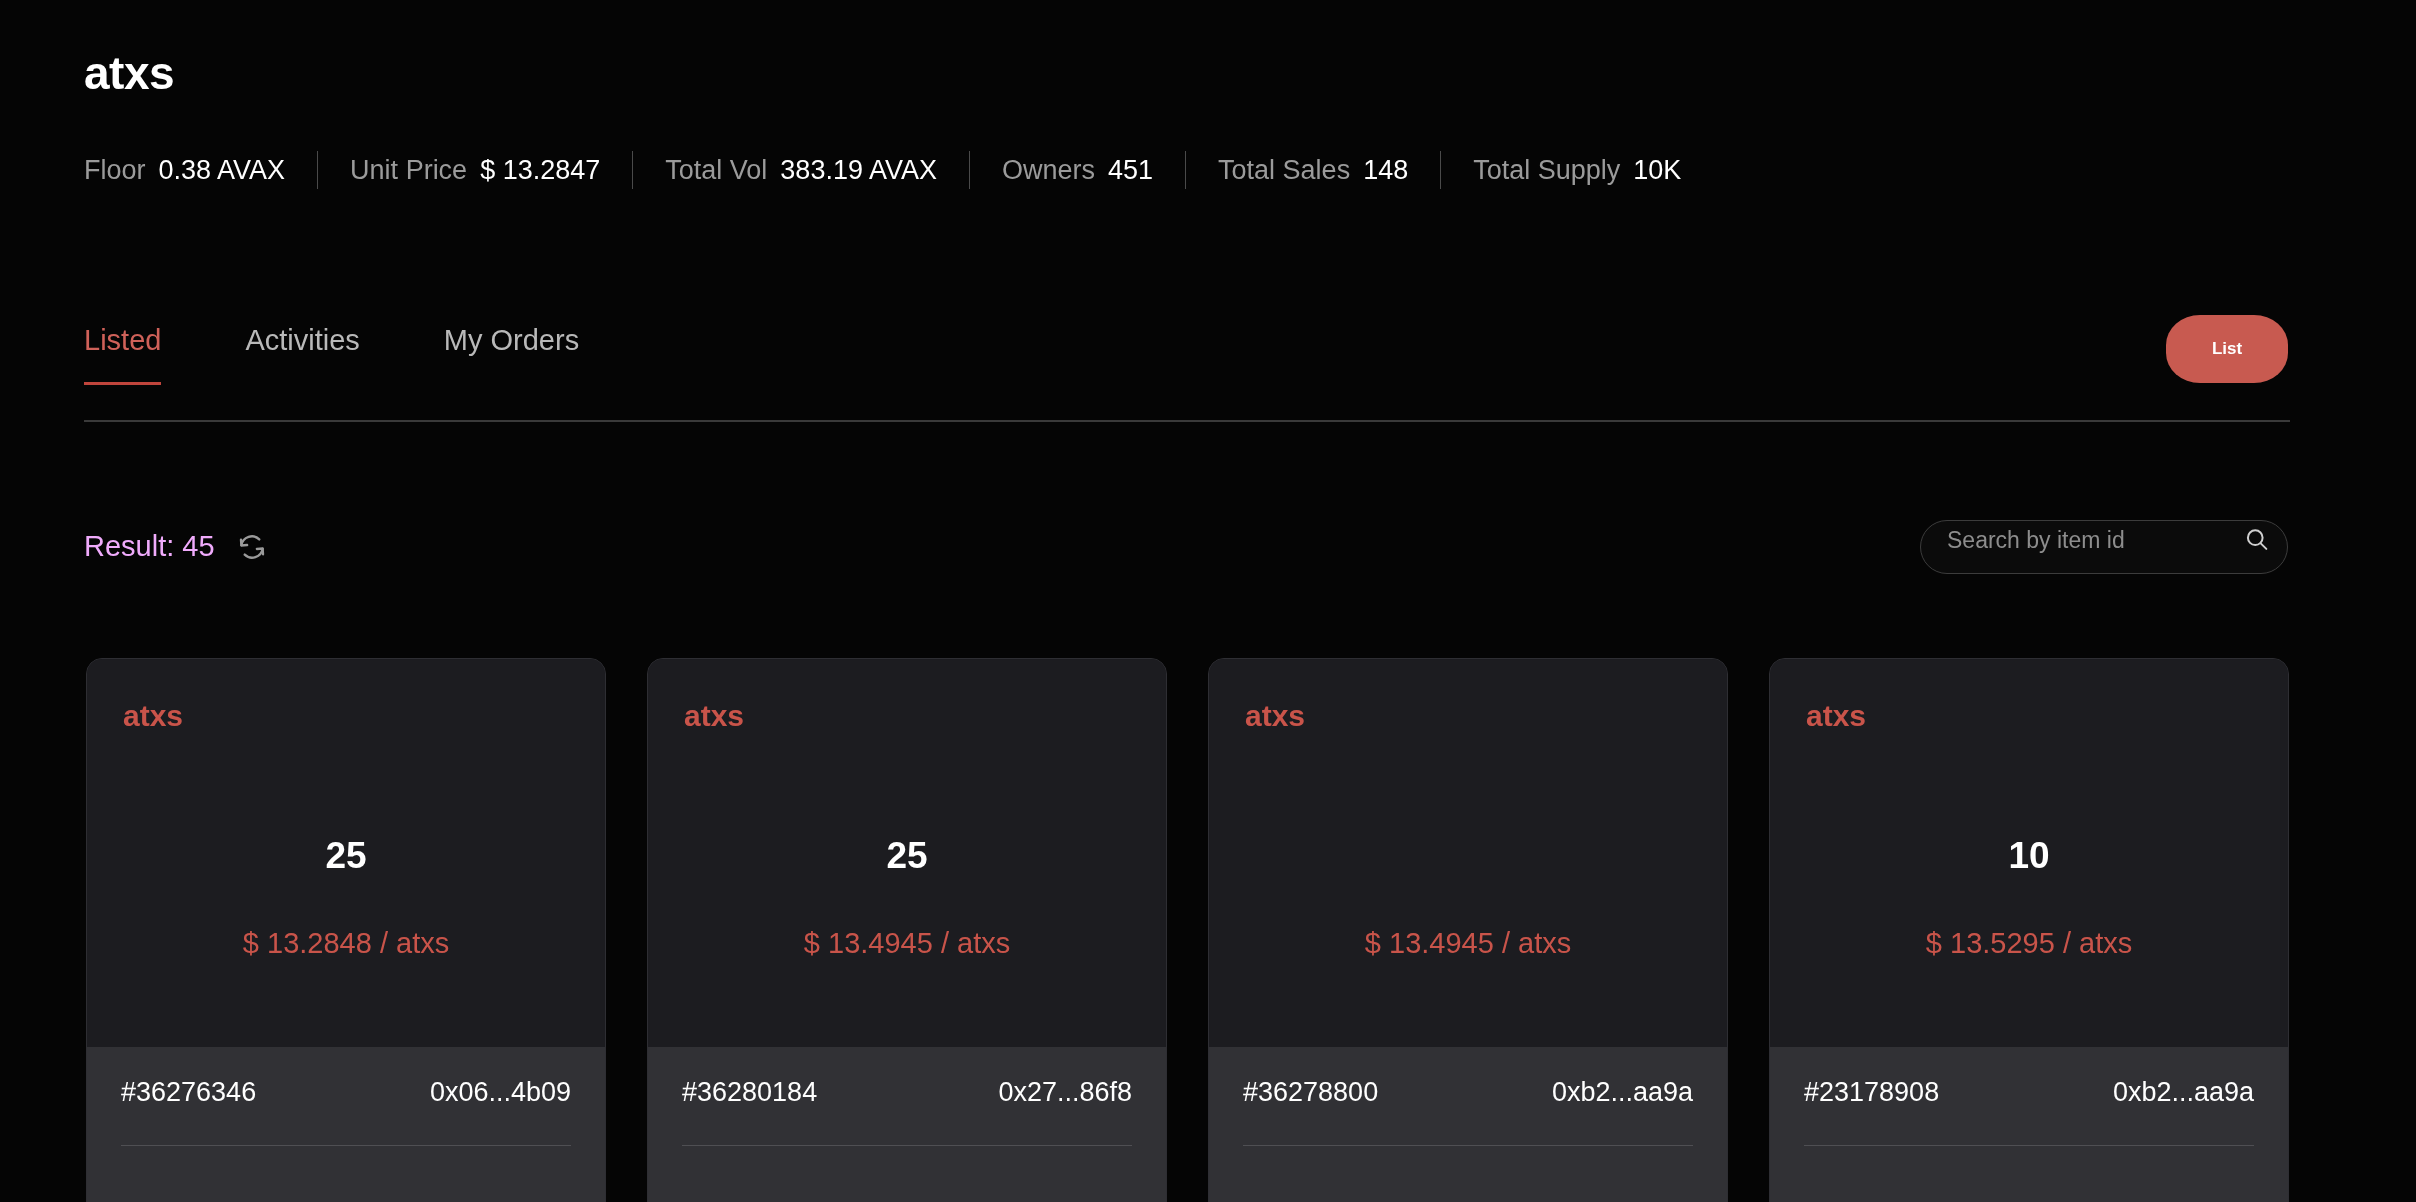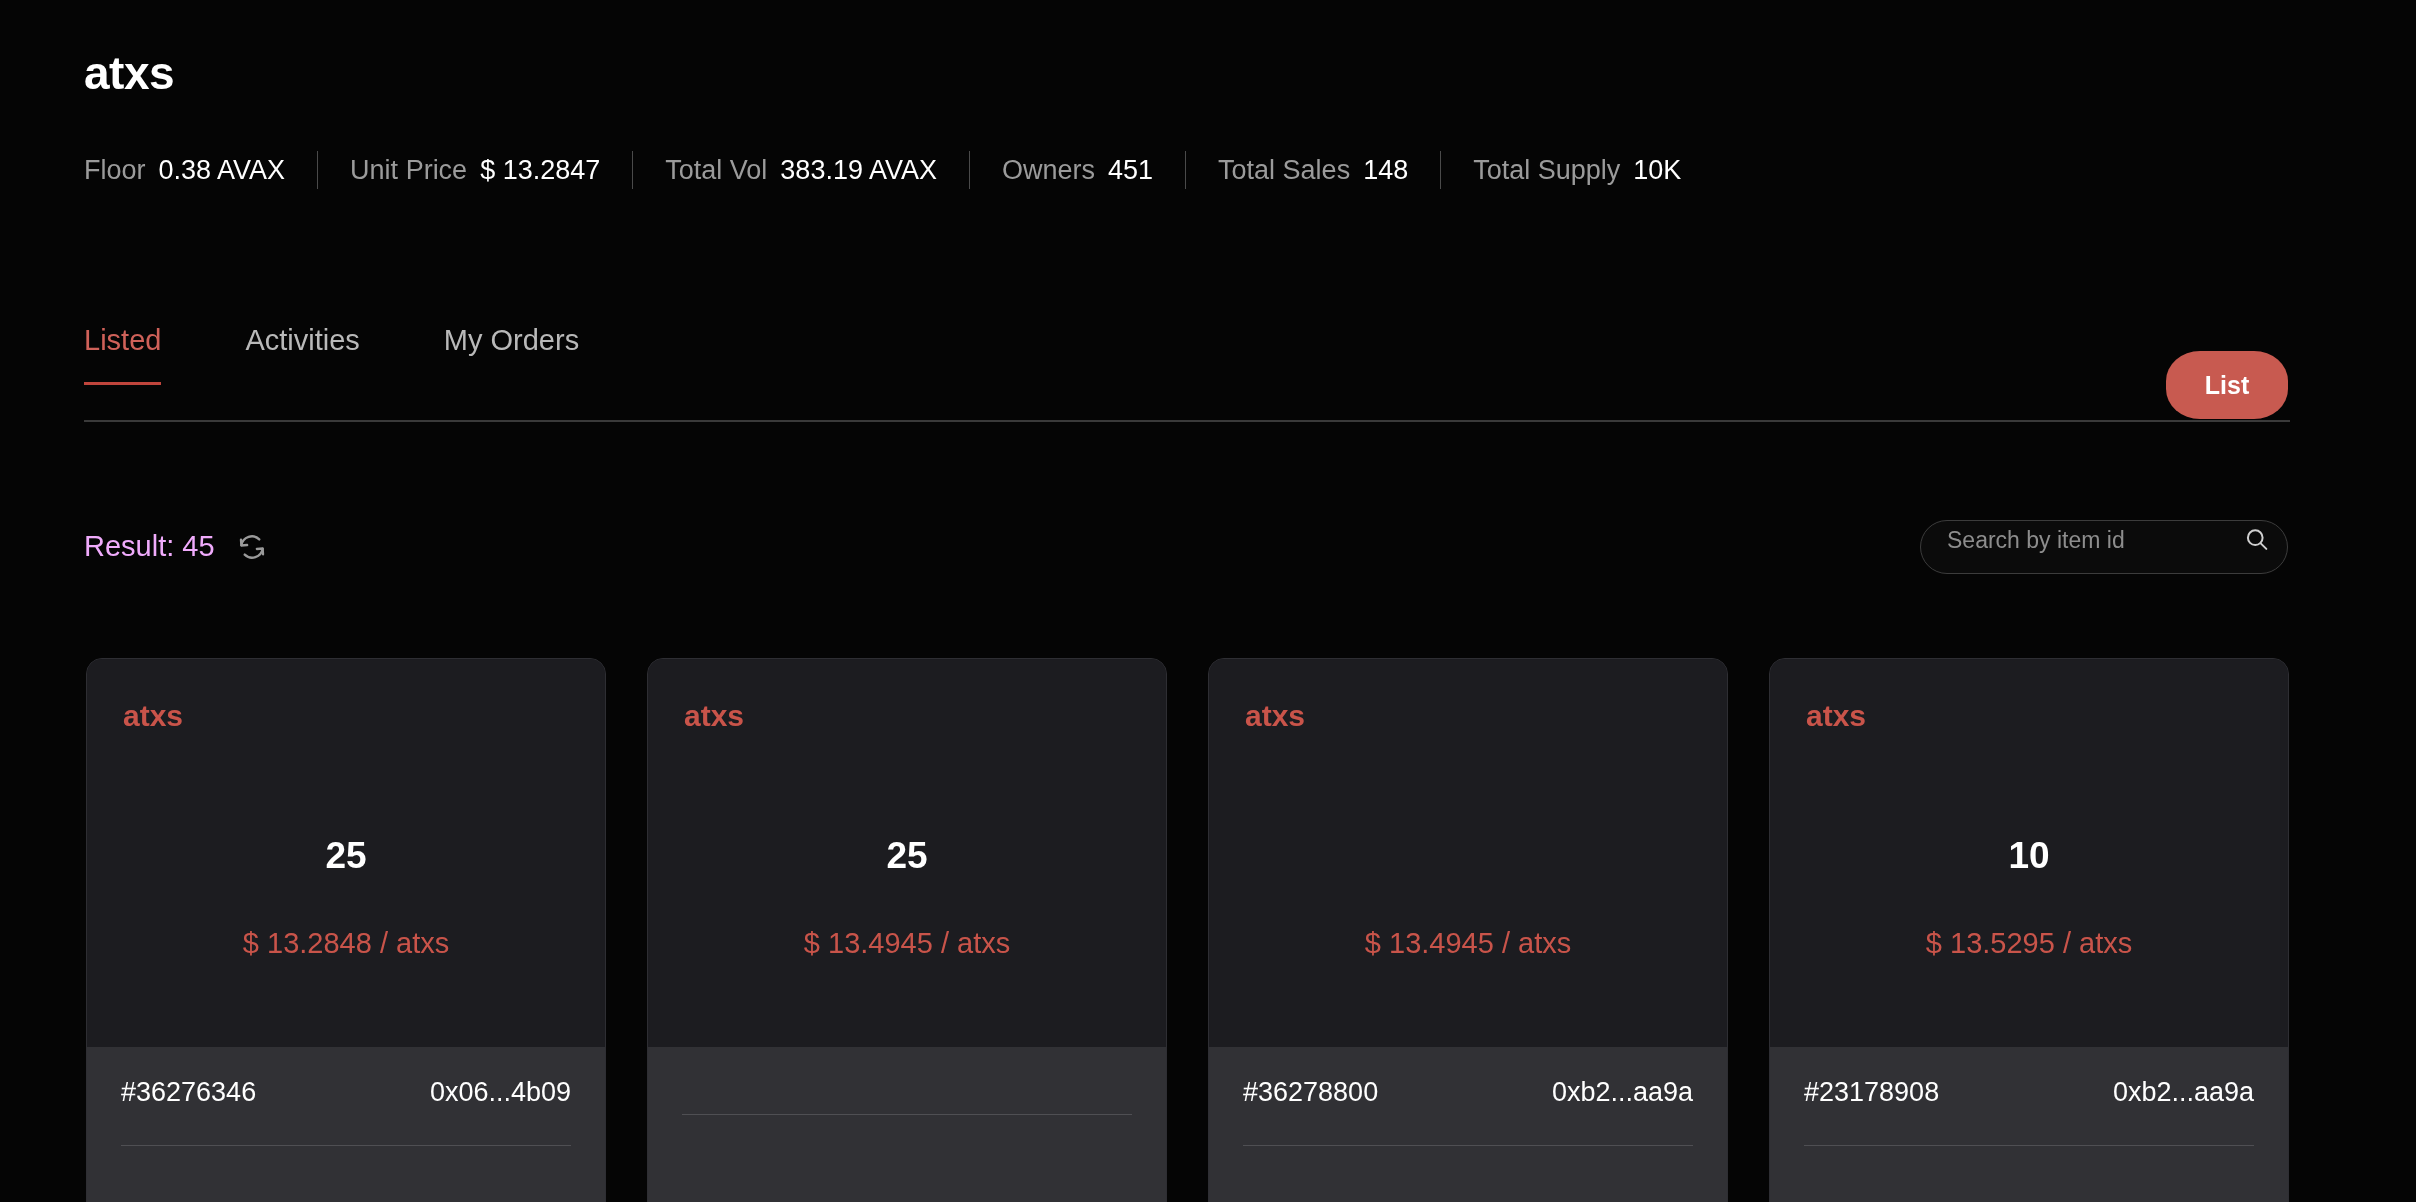--- a/index.html
+++ b/index.html
@@ -108,29 +108,28 @@
   
   .list-button {
     position: absolute;
     right: 128px;
     top: 315px;
     width: 122px;
     height: 68px;
     border-radius: 34px / 30px;
     background: #c85a50;
     color: #ffffff;
-    font-size: 25px;
+    font-size: 17px;
     font-weight: 700;
     border: none;
     cursor: pointer;
     font-family: inherit;
     display: flex;
     align-items: center;
     justify-content: center;
-    margin-top: 36px;
   }
 
   
   .result-row {
     position: absolute;
     left: 84px;
     top: 530px;
     display: flex;
     align-items: center;
     gap: 22px;
@@ -329,20 +328,24 @@
       </div>
     </div>
 
     <div class="card">
       <div class="card-body">
         <div class="card-symbol">atxs</div>
         <div class="card-amount">25</div>
         <div class="card-price">$ 13.4945 / atxs</div>
       </div>
       <div class="card-footer">
+        <div class="card-footer-row">
+          <span>#36280184</span>
+          <span>0x27...86f8</span>
+        </div>
         <div class="card-footer-divider"></div>
       </div>
     </div>
 
     <div class="card">
       <div class="card-body">
         <div class="card-symbol">atxs</div>
         <div class="card-price">$ 13.4945 / atxs</div>
       </div>
       <div class="card-footer">

